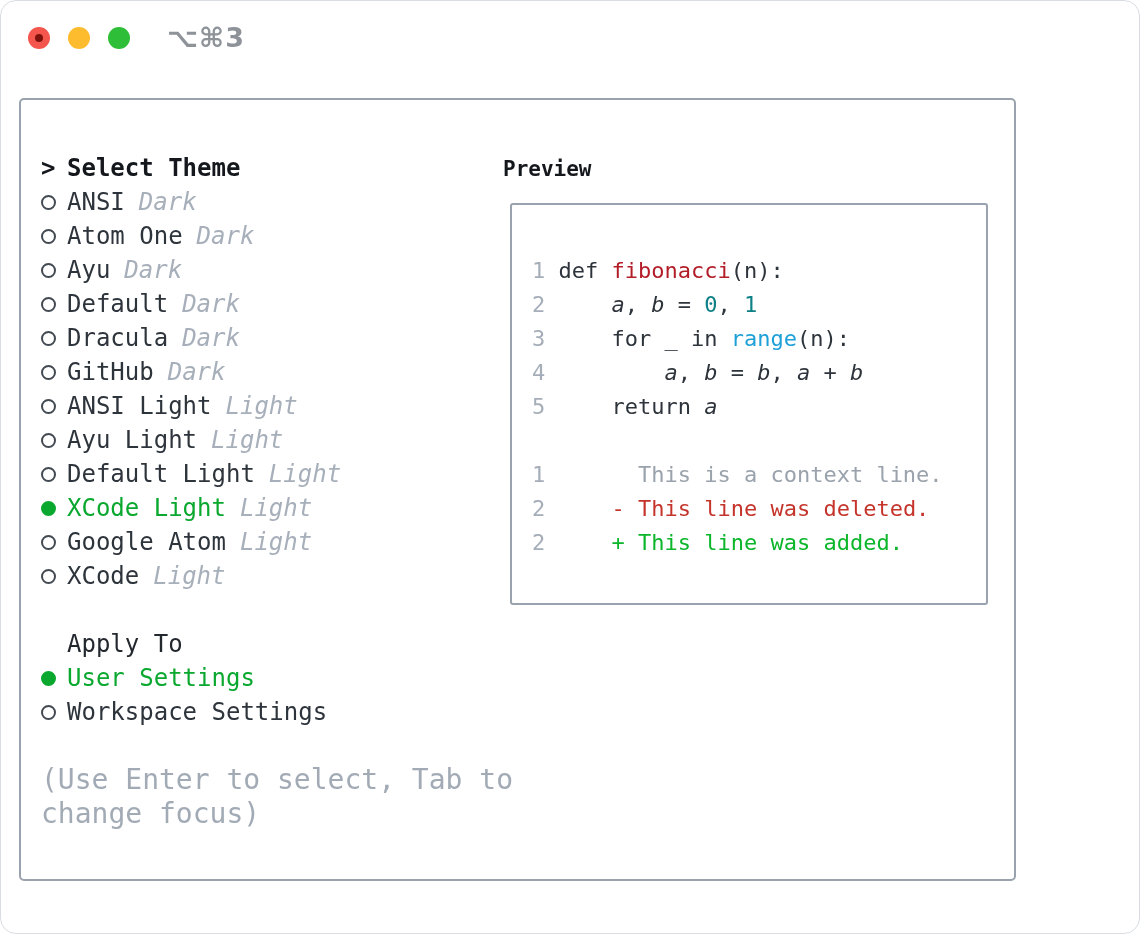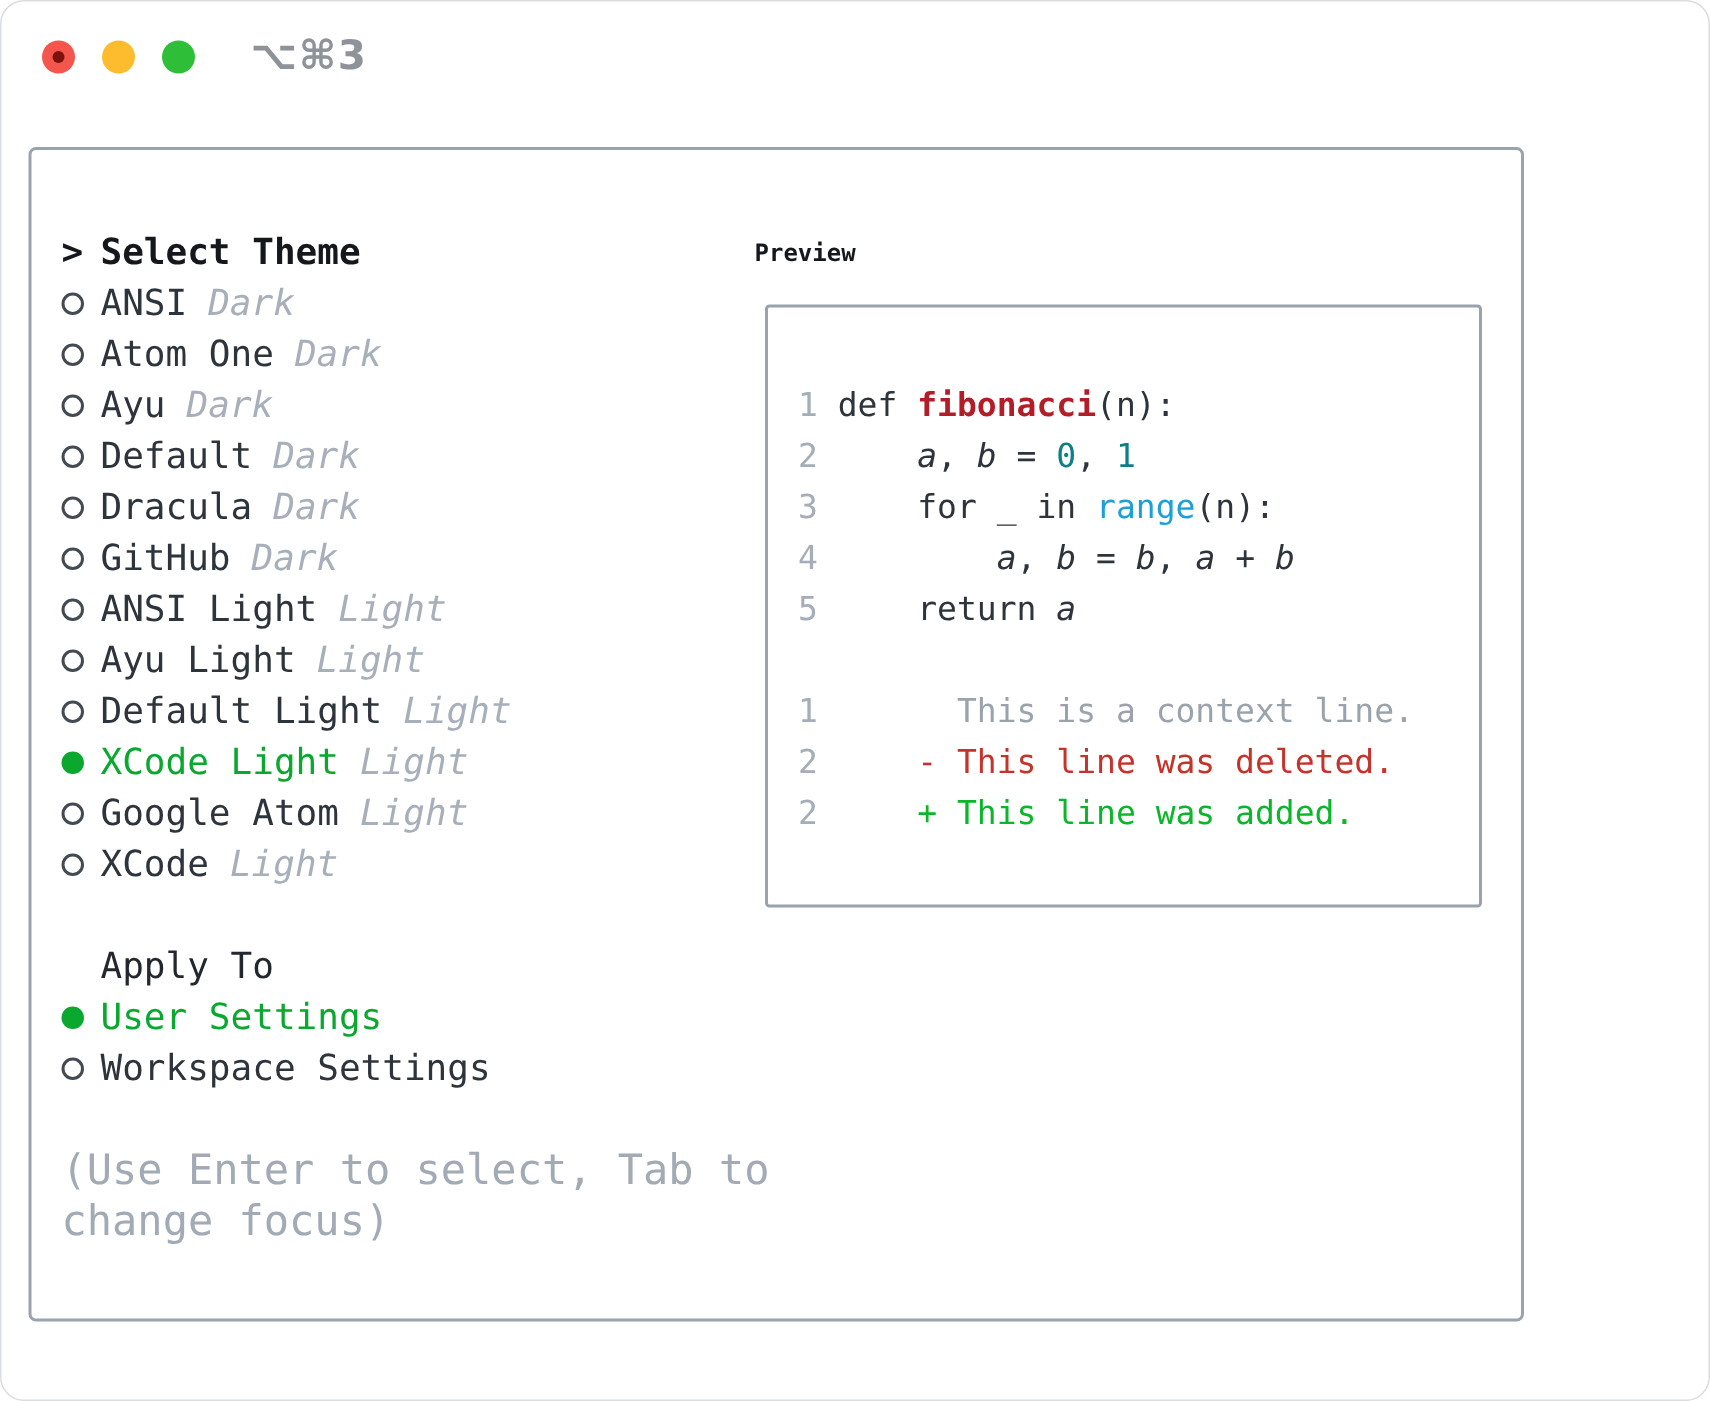--- a/index.html
+++ b/index.html
@@ -27,27 +27,27 @@
   .circle.sel{background:#0aa82f;border-color:#0aa82f;}
   .hdr{font-weight:bold;color:#14181d;}
   .hdr2{color:#23282e;}
   .name{color:#2e343b;}
   .name.sel{color:#0aa82f;}
   .tag{color:#a7afba;font-style:italic;margin-left:14px;}
   .spacer{height:34px;}
   .hintline{font-size:28px;line-height:34px;color:#a2abb5;white-space:pre;}
 
   
-  .preview-title{position:absolute;left:482px;top:52px;font-size:16px;line-height:34px;font-weight:bold;color:#14181d;}
+  .preview-title{position:absolute;left:482px;top:52px;font-size:21px;line-height:34px;font-weight:bold;color:#14181d;}
   .preview-box{position:absolute;left:489px;top:103px;width:474px;height:398px;border:2px solid #9aa3ad;border-radius:3px;background:#fff;}
   #code{position:absolute;left:20px;top:49px;margin:0;font-family:"DejaVu Sans Mono",monospace;font-size:22px;line-height:34px;}
   .cl{height:34px;white-space:pre;color:#2e343b;}
   .sg-ln{color:#a4adb8;}
   .sg-p{color:#2e343b;}
-  .sg-fn{color:#b31d28;font-weight:bold;}
+  .sg-fn{color:#b31d28;}
   .sg-v{color:#2e343b;font-style:italic;}
   .sg-n{color:#0c7f87;}
   .sg-b{color:#1d9fd8;}
   .sg-ctx{color:#9aa2ac;}
   .sg-del{color:#c5342b;}
   .sg-add{color:#0cb62b;text-align:right;}
 </style>
 </head>
 <body>
 

